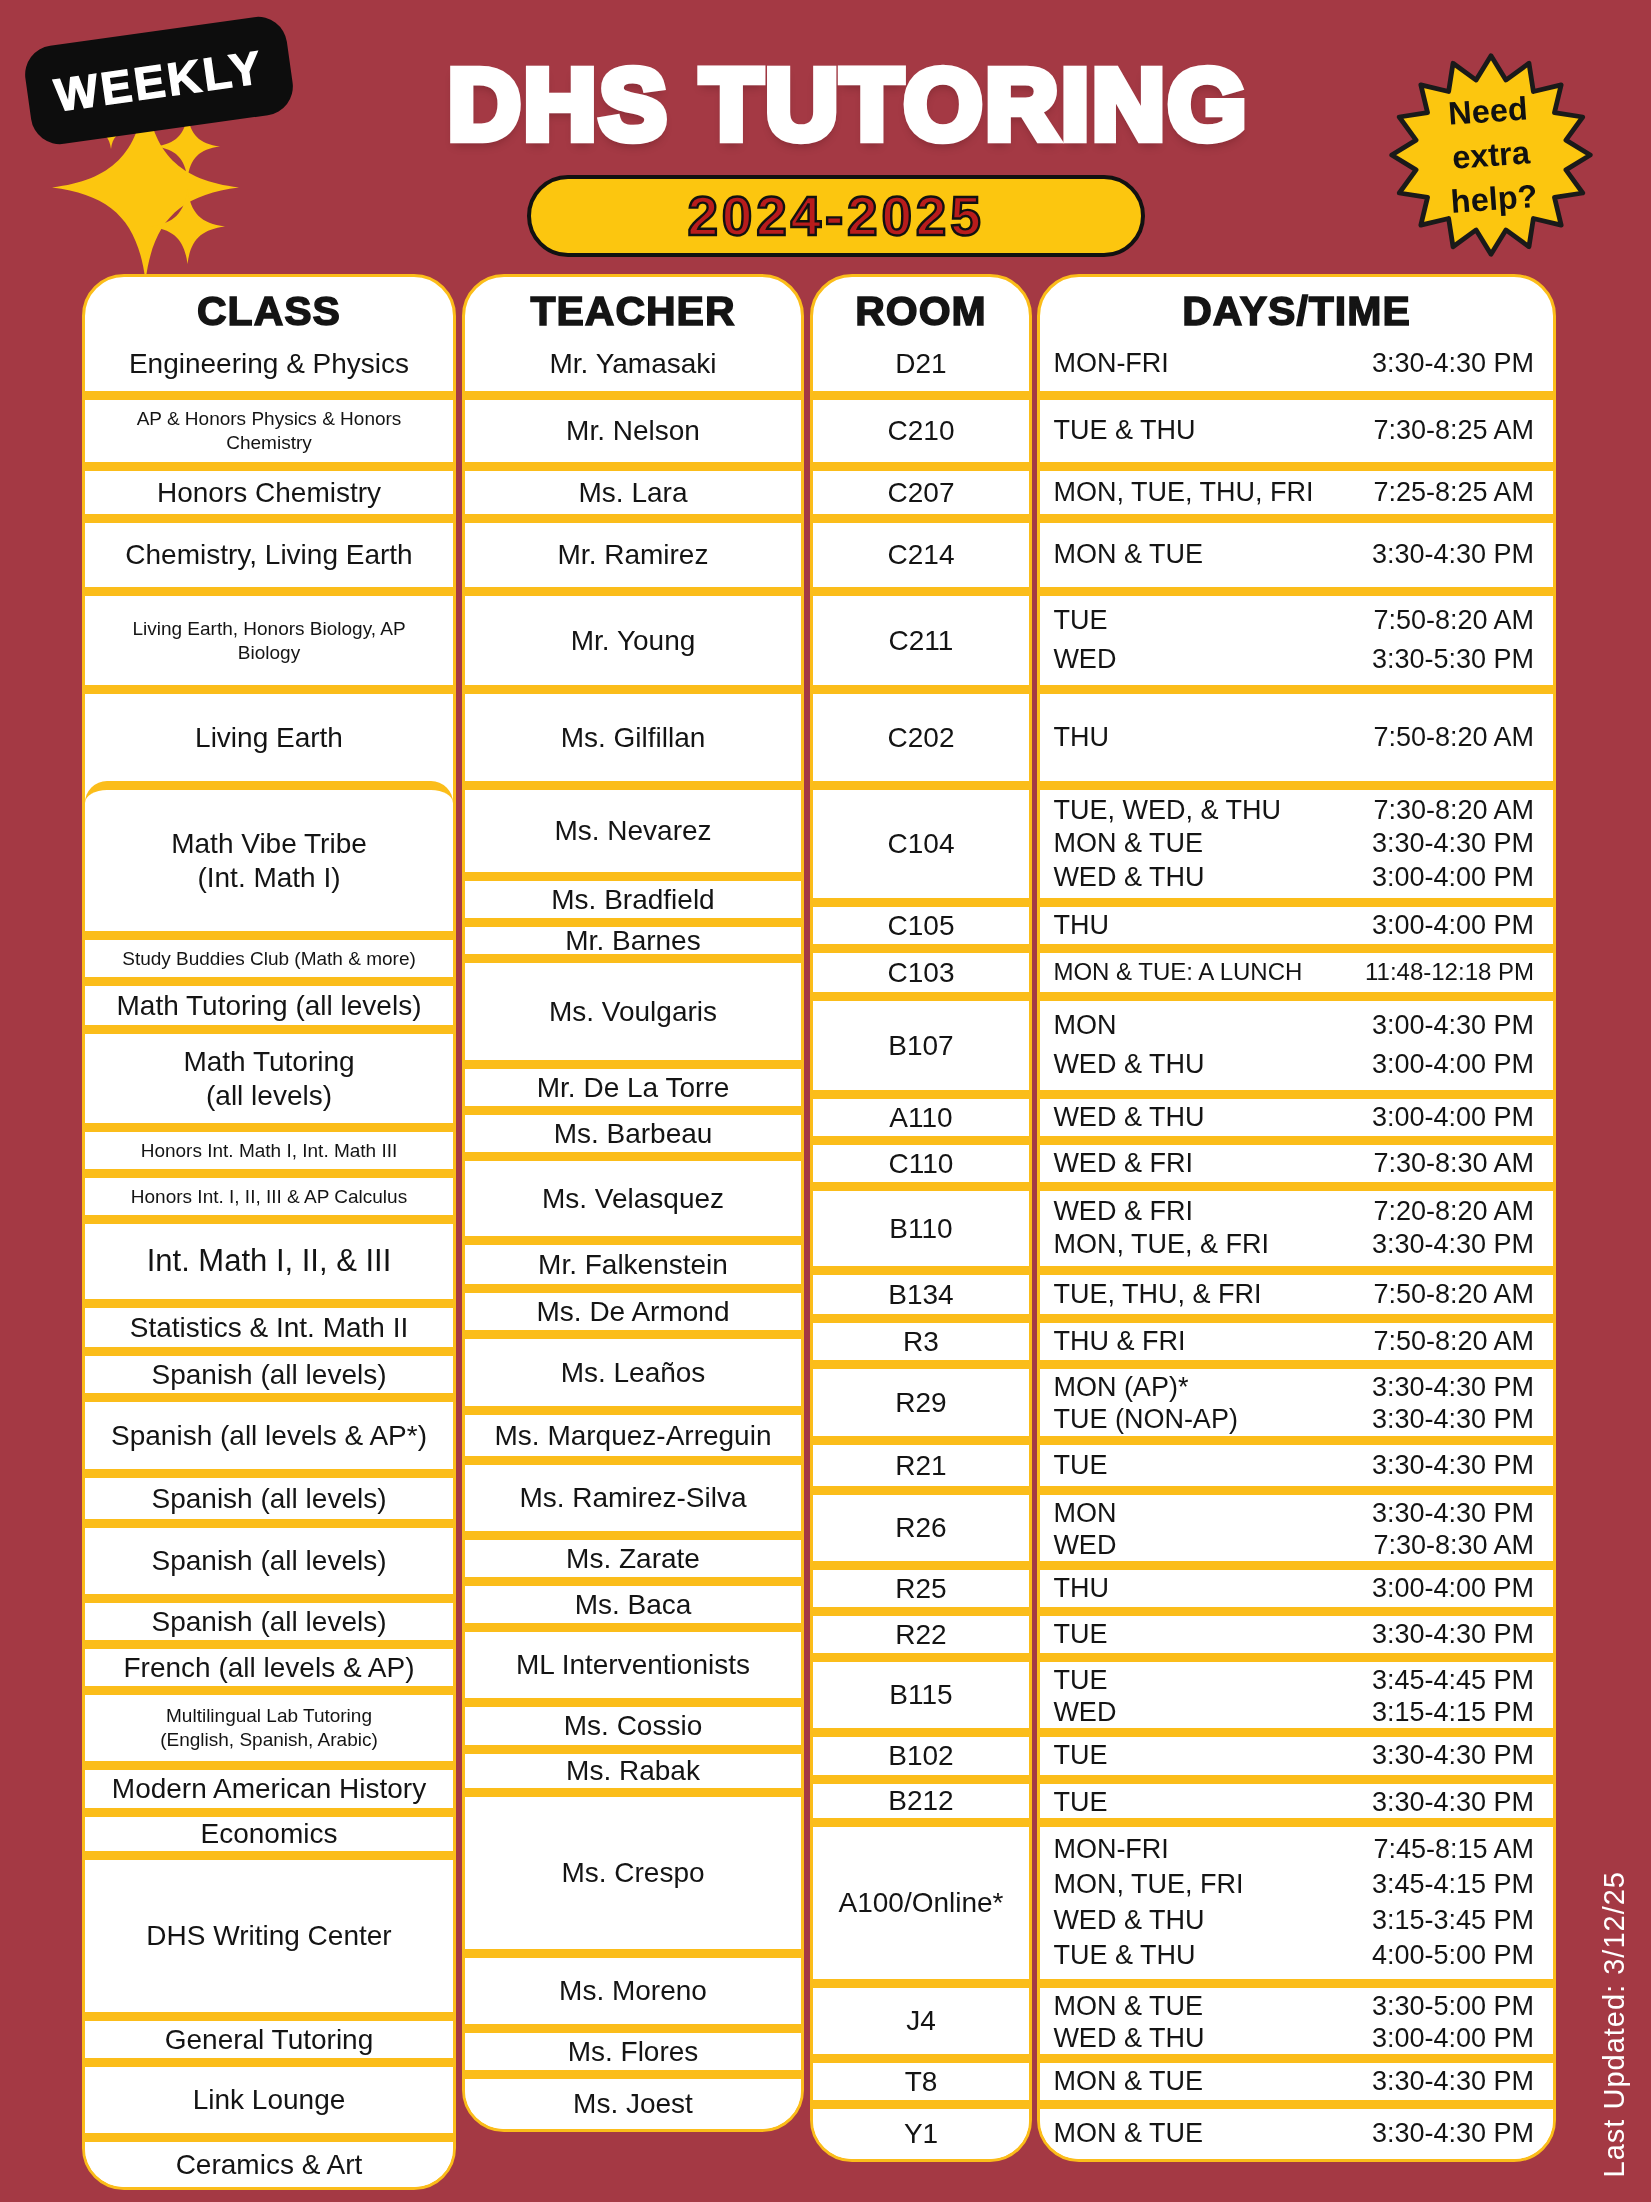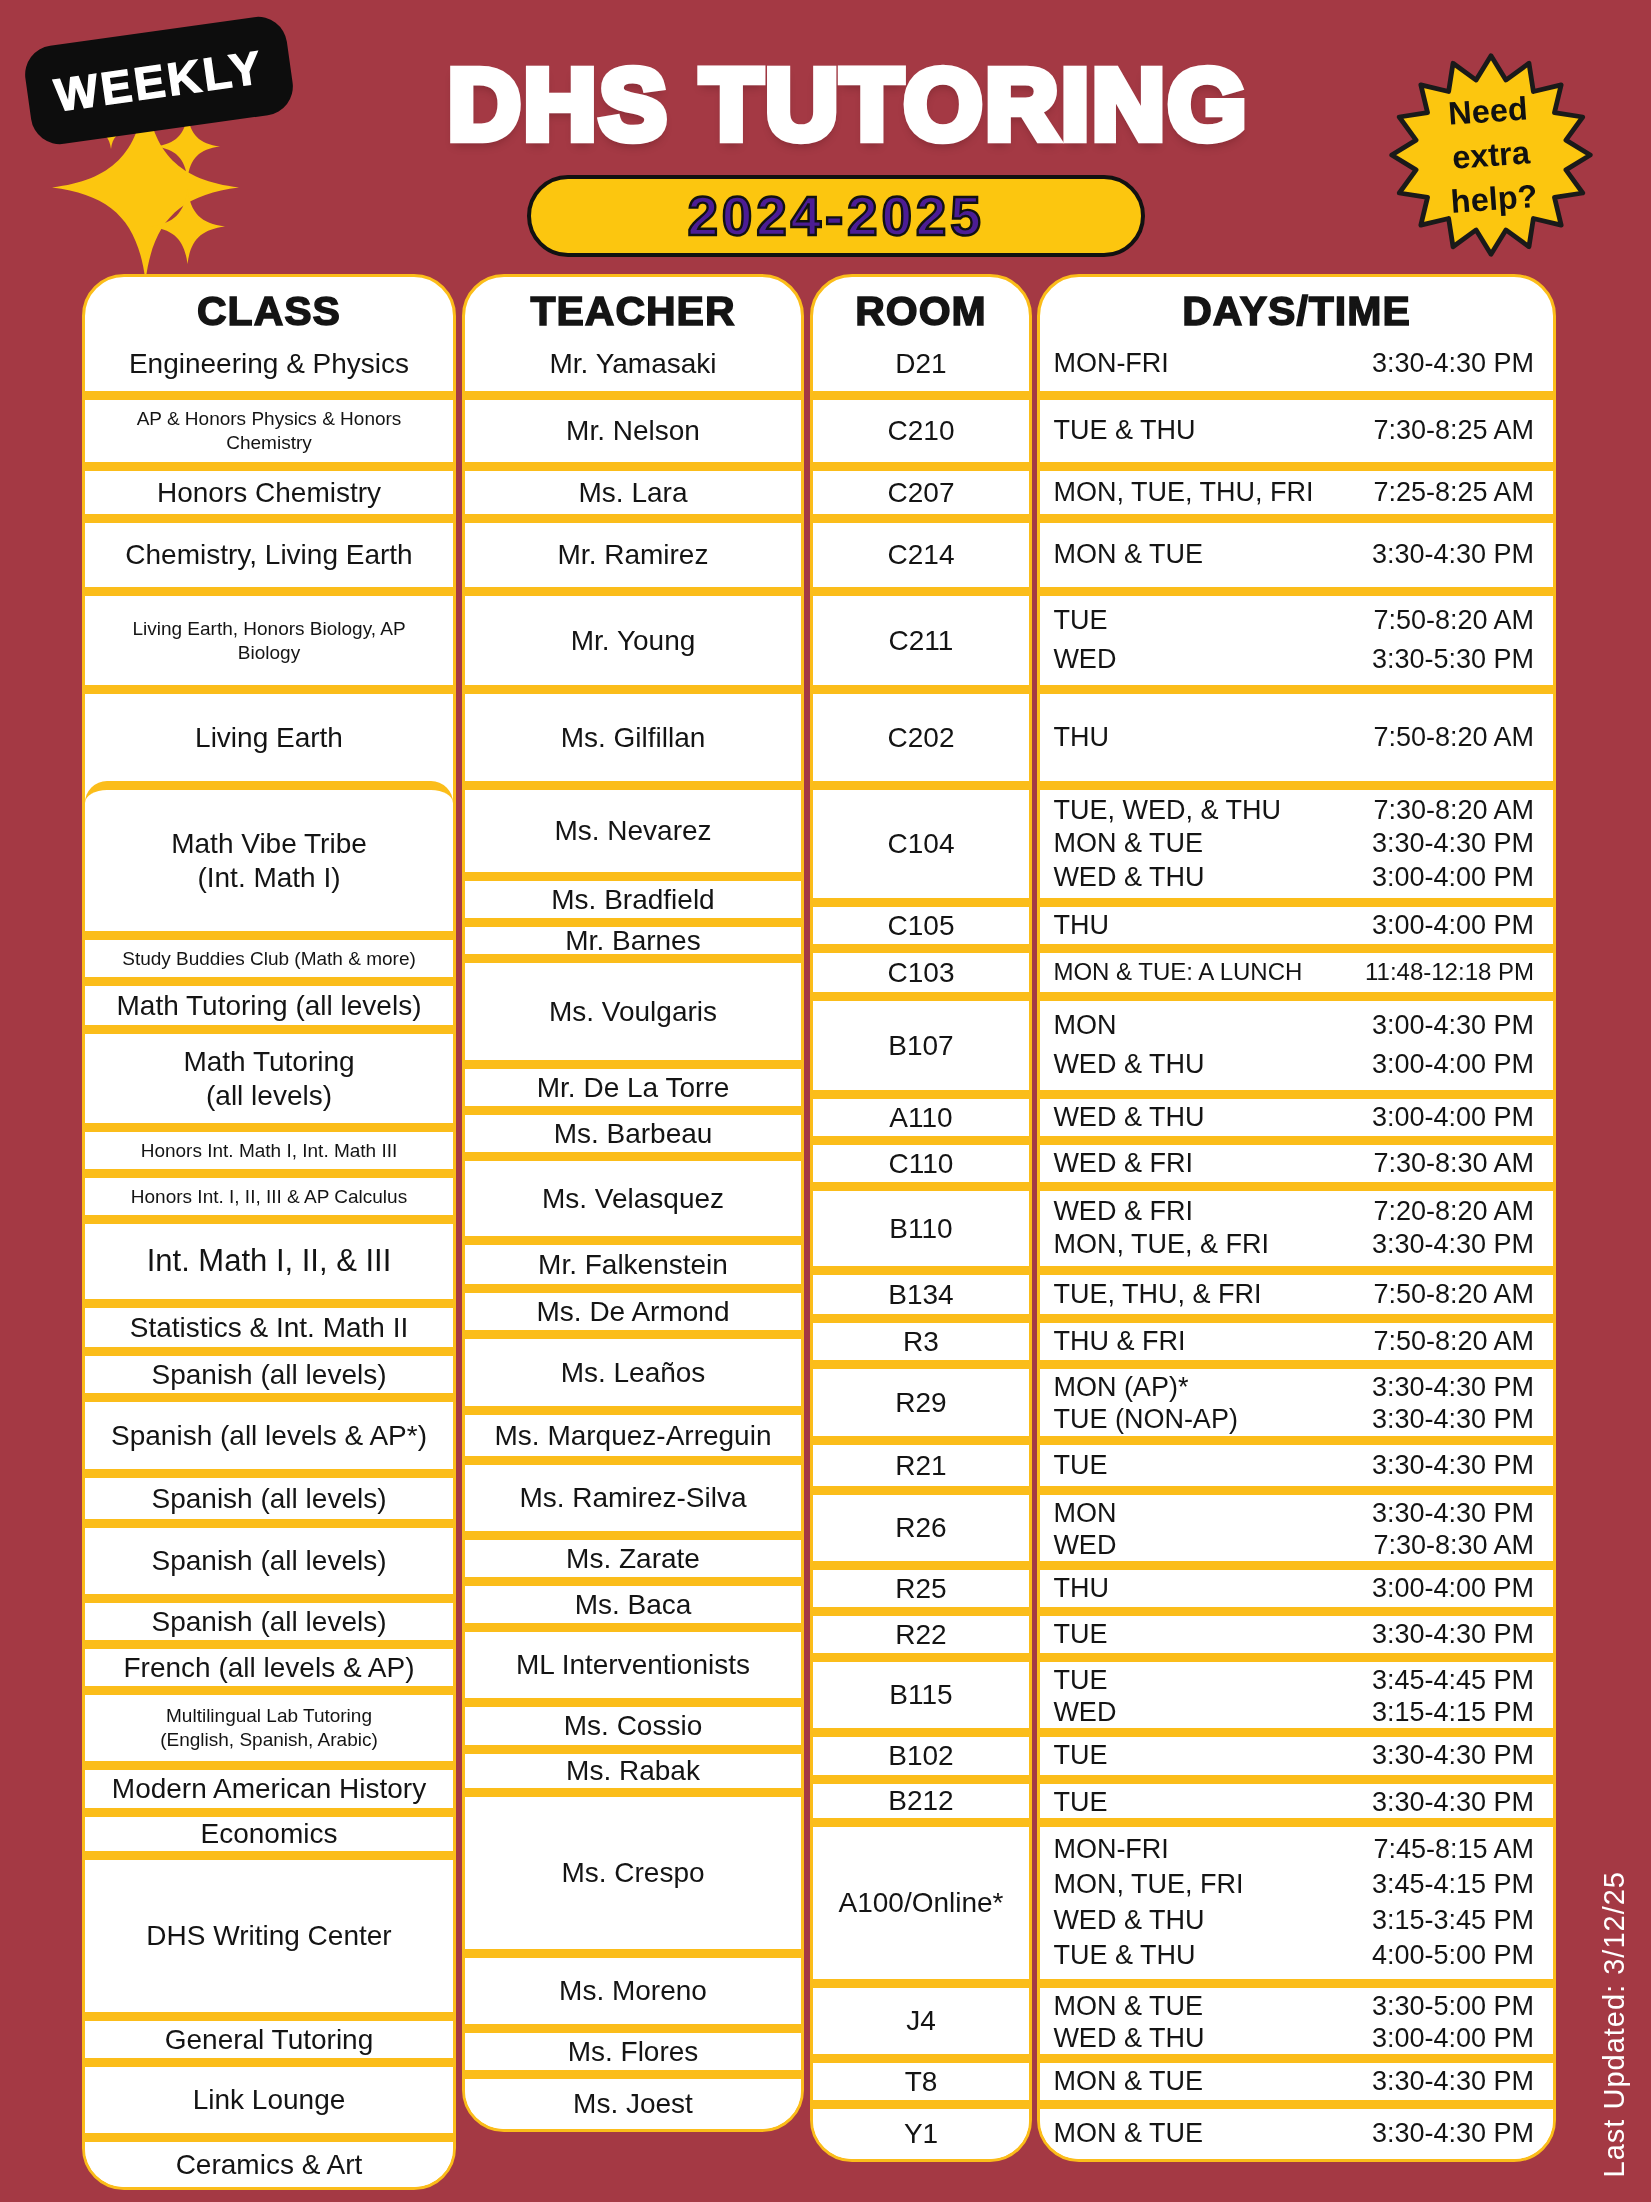--- a/index.html
+++ b/index.html
@@ -40,21 +40,21 @@
     white-space:nowrap;
   }
   .year-pill{
     left:527px;top:175px;width:618px;height:82px;
     background:var(--bright-yellow);
     border:4.8px solid #111;border-radius:44px;
     box-sizing:border-box;
     display:flex;align-items:center;justify-content:center;
   }
   .year-pill span{
-    font-size:55px;font-weight:bold;letter-spacing:3.8px;color:#4c1d95;
+    font-size:55px;font-weight:bold;letter-spacing:3.8px;color:#b91c1c;
     -webkit-text-stroke:2.4px #111;
   }
   .starburst{
     left:1386px;top:50px;width:210px;height:210px;
   }
   .starburst svg{position:absolute;left:0;top:0;}
   .starburst .burst-text{
     position:absolute;left:0;top:0;width:210px;height:210px;
     display:flex;flex-direction:column;align-items:center;justify-content:center;
     transform:rotate(-4deg);

